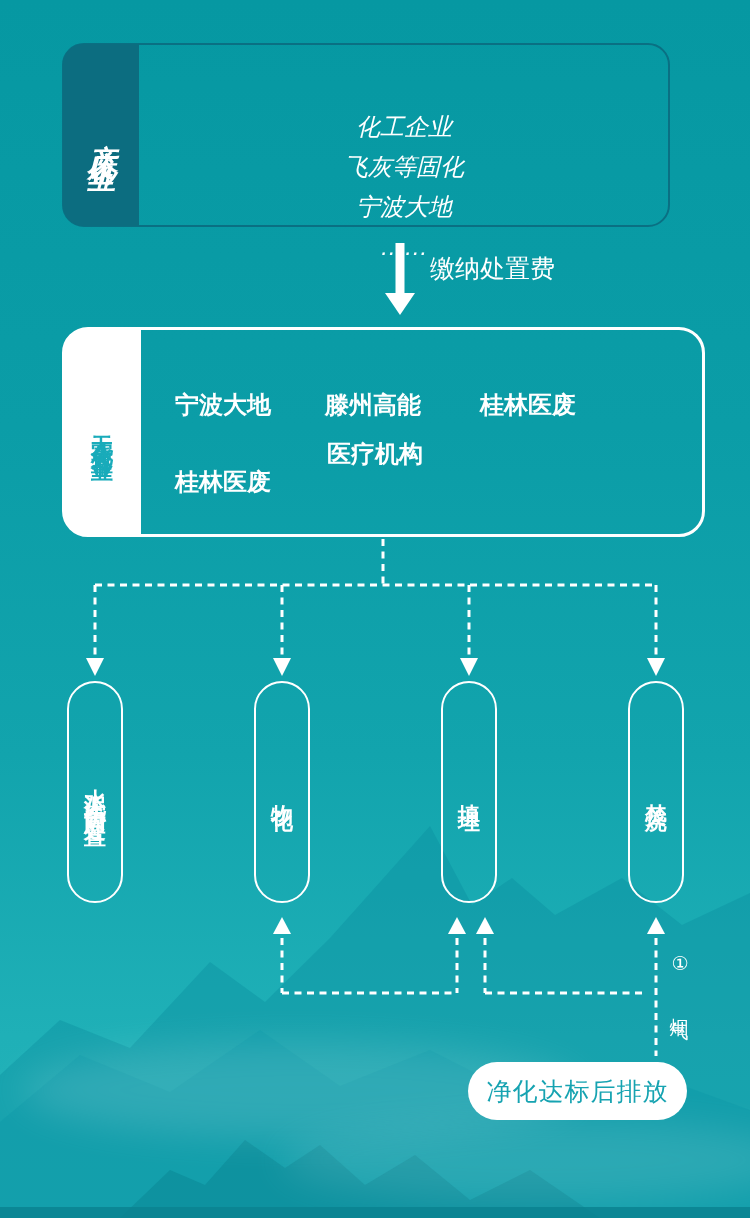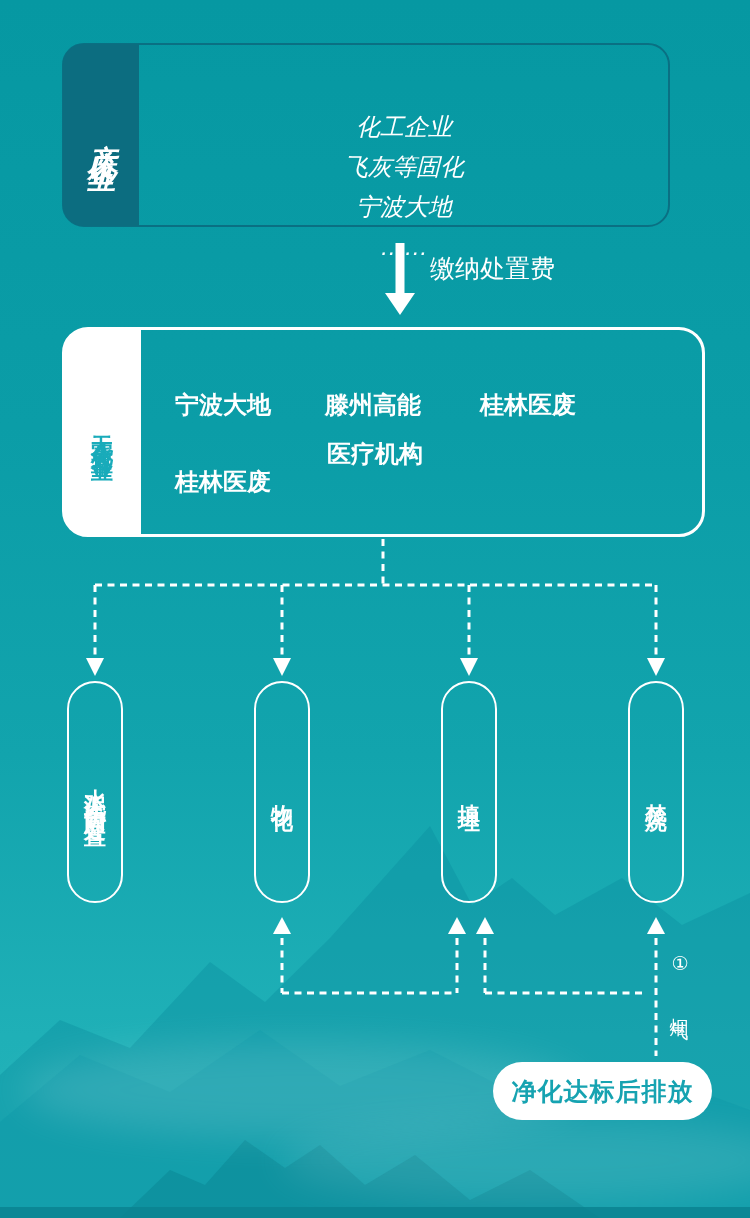--- a/index.html
+++ b/index.html
@@ -68,24 +68,24 @@
   .residue-note{
     position:absolute;left:498px;top:930px;width:144px;z-index:3;
     color:#ffffff;font-size:20px;line-height:24px;text-align:center;font-weight:500;
   }
   .flue-note{
     position:absolute;left:666px;top:952px;z-index:3;
     writing-mode:vertical-rl;text-orientation:upright;
     color:#ffffff;font-size:19px;letter-spacing:4px;font-weight:500;
   }
   .discharge-pill{
-    position:absolute;left:493px;top:1062px;width:219px;height:58px;
+    position:absolute;left:468px;top:1062px;width:219px;height:58px;
     background:#ffffff;border-radius:29px;z-index:3;
     display:flex;align-items:center;justify-content:center;
-    color:#16a3b1;font-size:25px;font-weight:bold;letter-spacing:1px;
+    color:#16a3b1;font-size:25px;font-weight:normal;letter-spacing:1px;
   }
 </style>
 </head>
 <body>
 
 <div class="stage">
 
   <svg class="layer bg" viewBox="0 0 750 1218">
     <defs>
       <filter id="fog" x="-50%" y="-50%" width="200%" height="200%">

